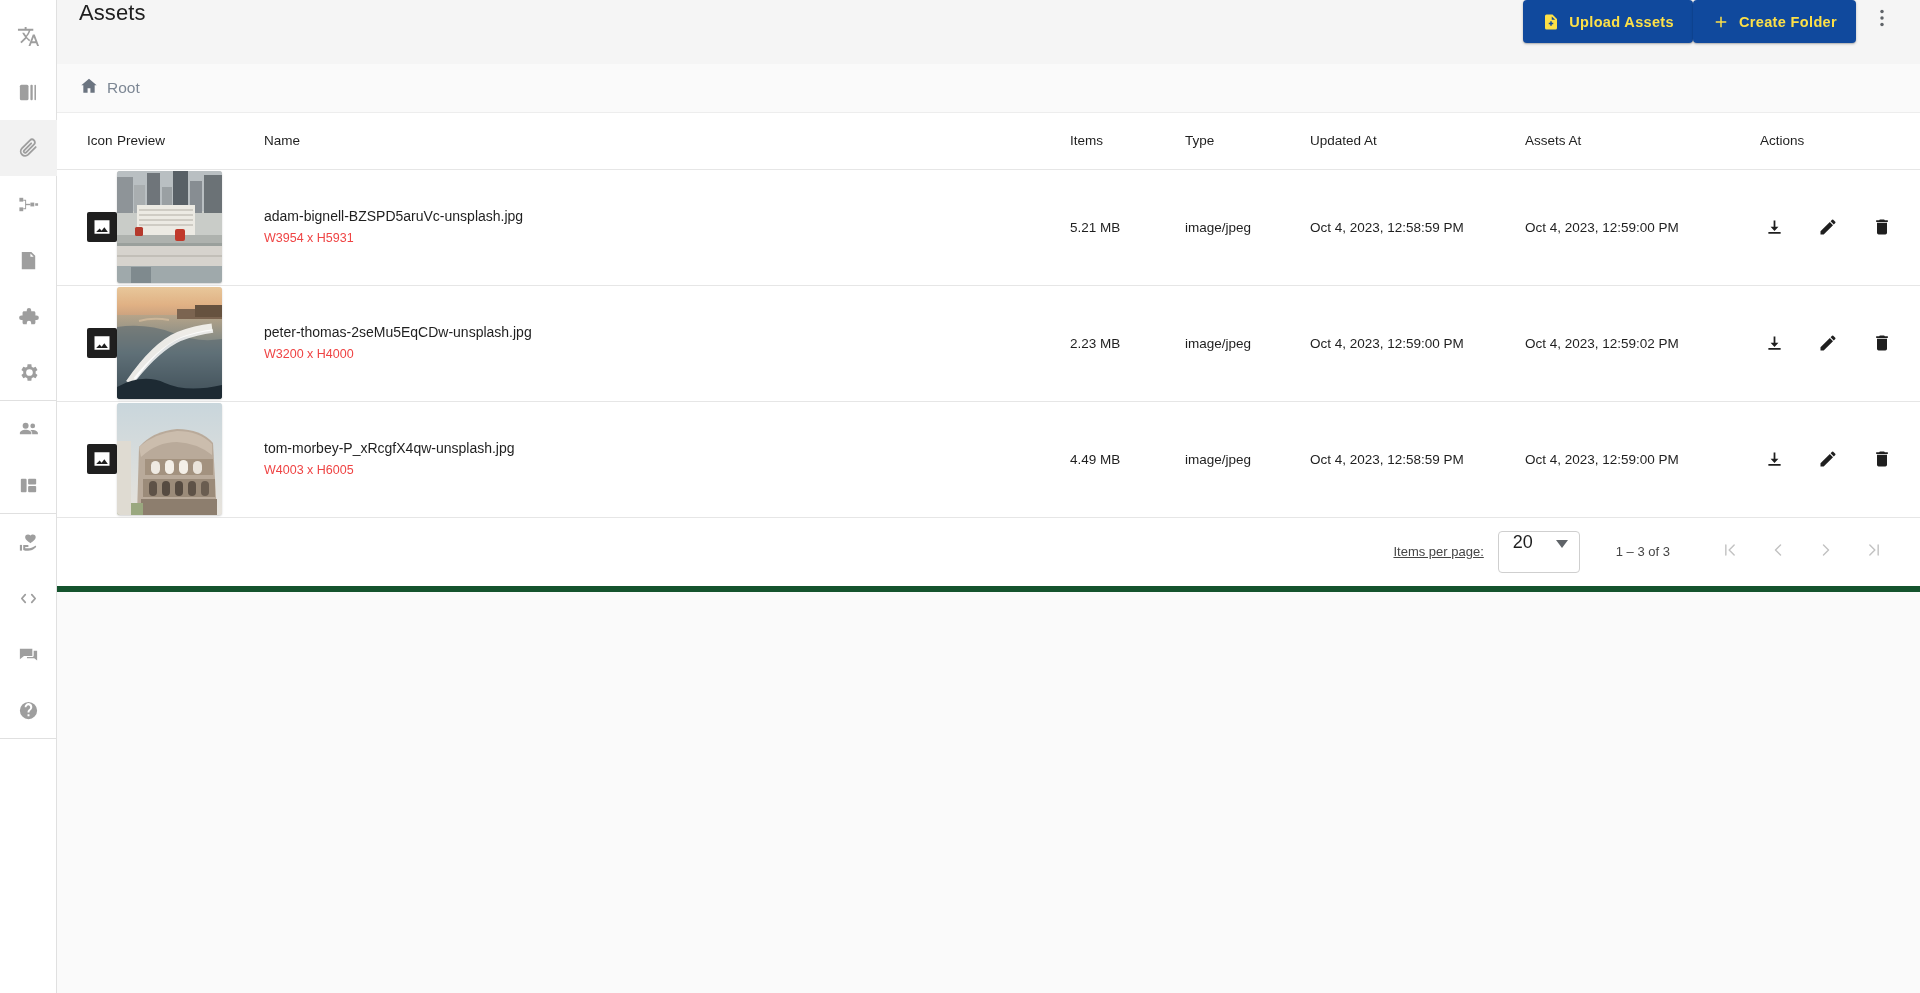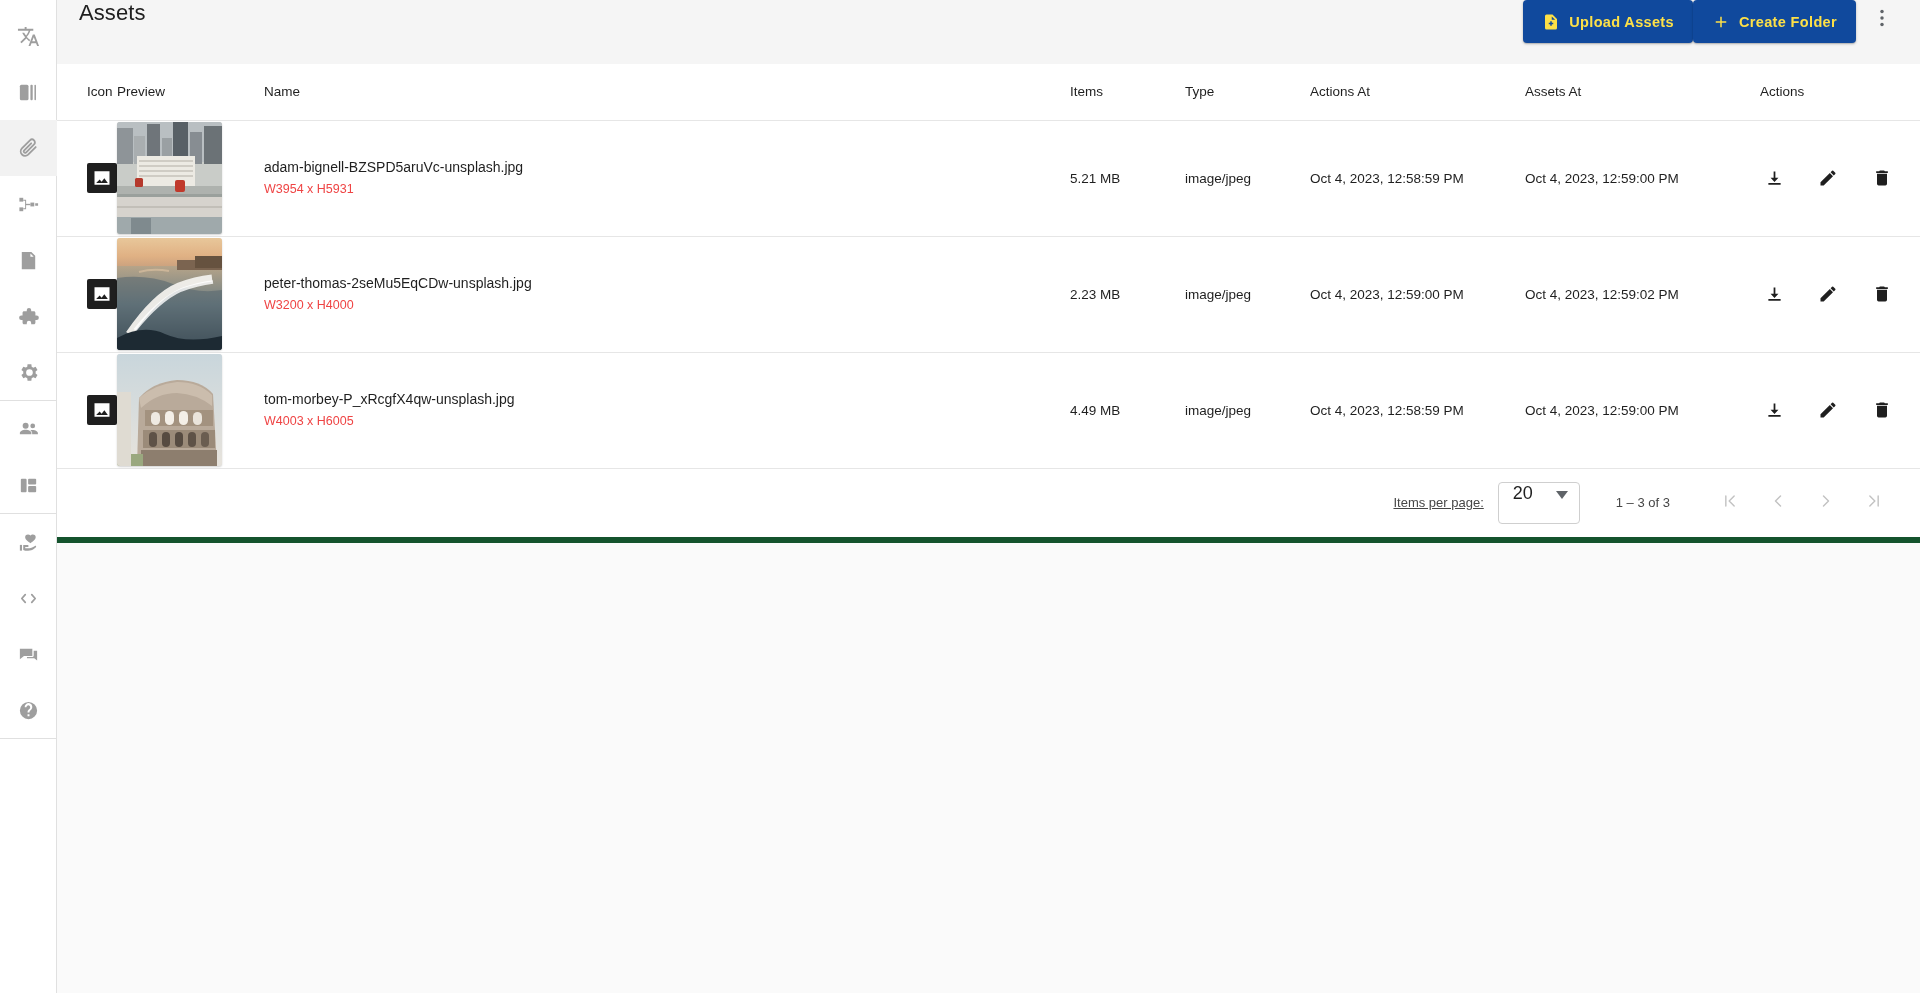--- a/index.html
+++ b/index.html
@@ -364,41 +364,51 @@
       <span>
         <svg width="22" height="22" viewBox="0 0 24 24" fill="currentColor">
             <circle cx="12" cy="5" r="1.9"></circle>
             <circle cx="12" cy="12" r="1.9"></circle>
             <circle cx="12" cy="19" r="1.9"></circle>
           </svg>
       </span>
     </div>
   </header>
 
+  <div id="breadcrumb-bar">
+    <span class="crumb">
+      <span>
+        <svg width="20" height="20" viewBox="0 0 24 24" fill="#6b7480">
+            <path d="M12 3.2L2.8 11h2.4v9h5.1v-5.4h3.4V20h5.1v-9h2.4L12 3.2z"></path>
+          </svg>
+      </span>
+      <span>Root</span>
+    </span>
+  </div>
 
   <div id="table-wrap">
     <table>
       <colgroup>
         <col class="c-icon">
           <col class="c-preview">
           <col class="c-name">
           <col class="c-size">
         <col class="c-type">
           <col class="c-created">
           <col class="c-updated">
           <col class="c-actions">
       </colgroup>
       <thead>
         <tr>
           <th class="c-icon">Icon</th>
           <th class="c-preview">Preview</th>
           <th class="c-name">Name</th>
           <th class="c-size">Items</th>
           <th class="c-type">Type</th>
-          <th class="c-created">Actions At</th>
+          <th class="c-created">Updated At</th>
           <th class="c-updated">Assets At</th>
           <th class="c-actions">Actions</th>
         </tr>
       </thead>
       <tbody>
 
         <tr>
           <td class="c-icon">
             <div class="file-icon">
               <svg width="20" height="20" viewBox="0 0 24 24" fill="#ffffff">

